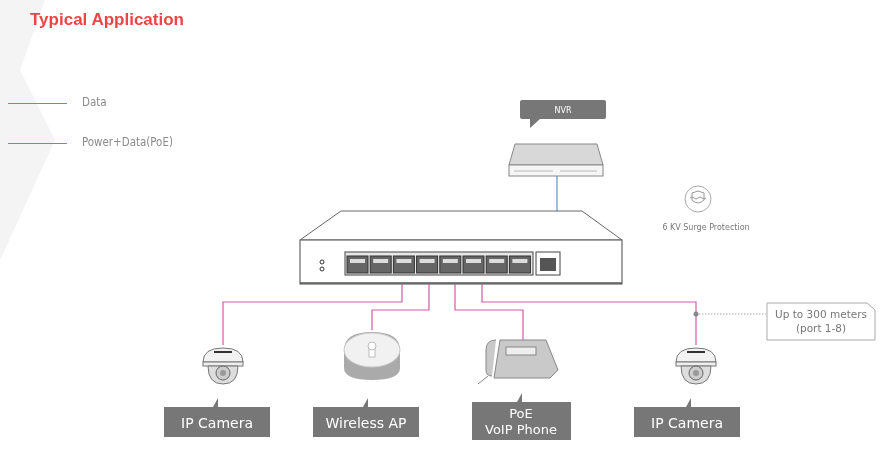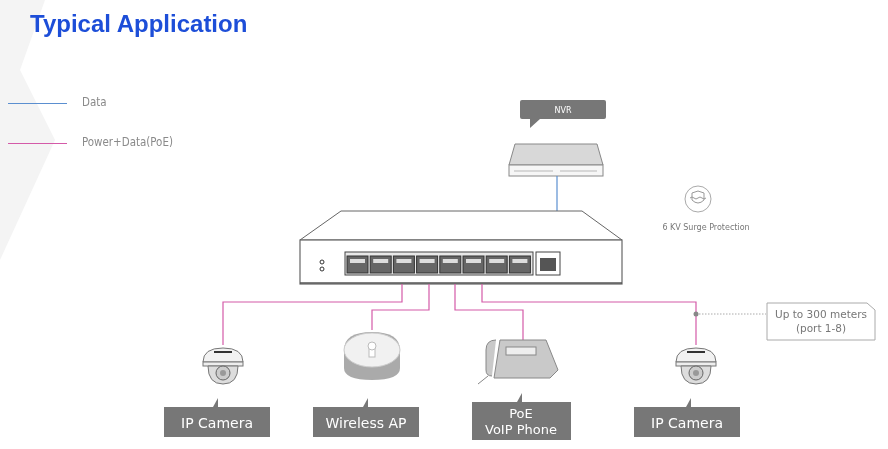--- a/index.html
+++ b/index.html
@@ -1,17 +1,17 @@
 <!DOCTYPE html>
 <html><head>
 <meta charset="utf-8">
 <style>
   html, body { margin:0; padding:0; background:#fff; }
   body { width:888px; height:449px; position:relative; overflow:hidden; font-family:"DejaVu Sans", sans-serif; }
-  .title { position:absolute; left:30px; top:10px; font-family:"Liberation Sans", sans-serif; font-weight:bold; font-size:24px; color:#1d4ed8; }
+  .title { position:absolute; left:30px; top:10px; font-family:"Liberation Sans", sans-serif; font-weight:bold; font-size:17px; color:#ef4444; }
   .legend-line { position:absolute; left:8px; width:59px; height:1px; }
   .legend-text { position:absolute; left:82px; font-family:"DejaVu Sans Condensed","DejaVu Sans", sans-serif; font-size:13px; color:#8a8a8a; transform:scaleX(0.88); transform-origin:left top; }
   svg { position:absolute; left:0; top:0; }
   .lbl { font-family:"DejaVu Sans", sans-serif; fill:#fff; }
 </style>
 </head>
 <body>
 
 <svg width="888" height="449">
   <polygon points="0,0 45,0 20,70 55,140 0,260" fill="#f4f4f4"></polygon>

